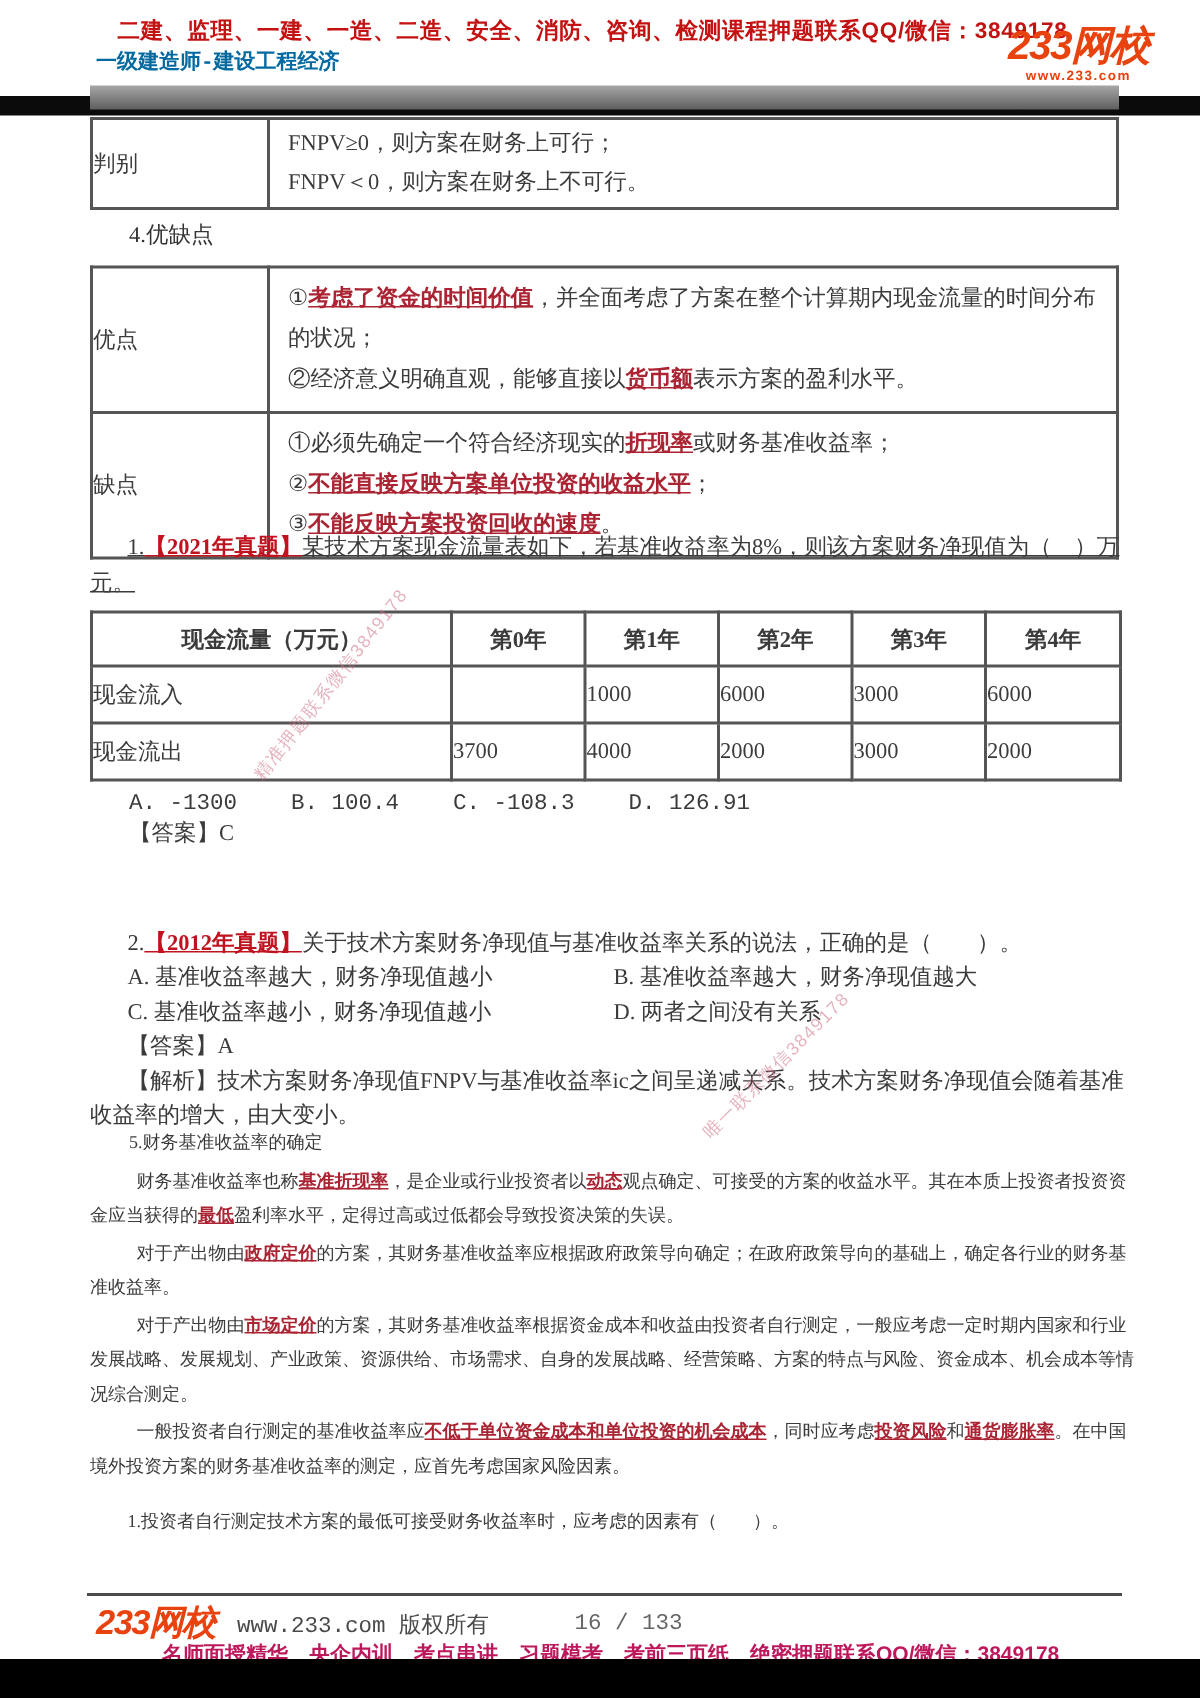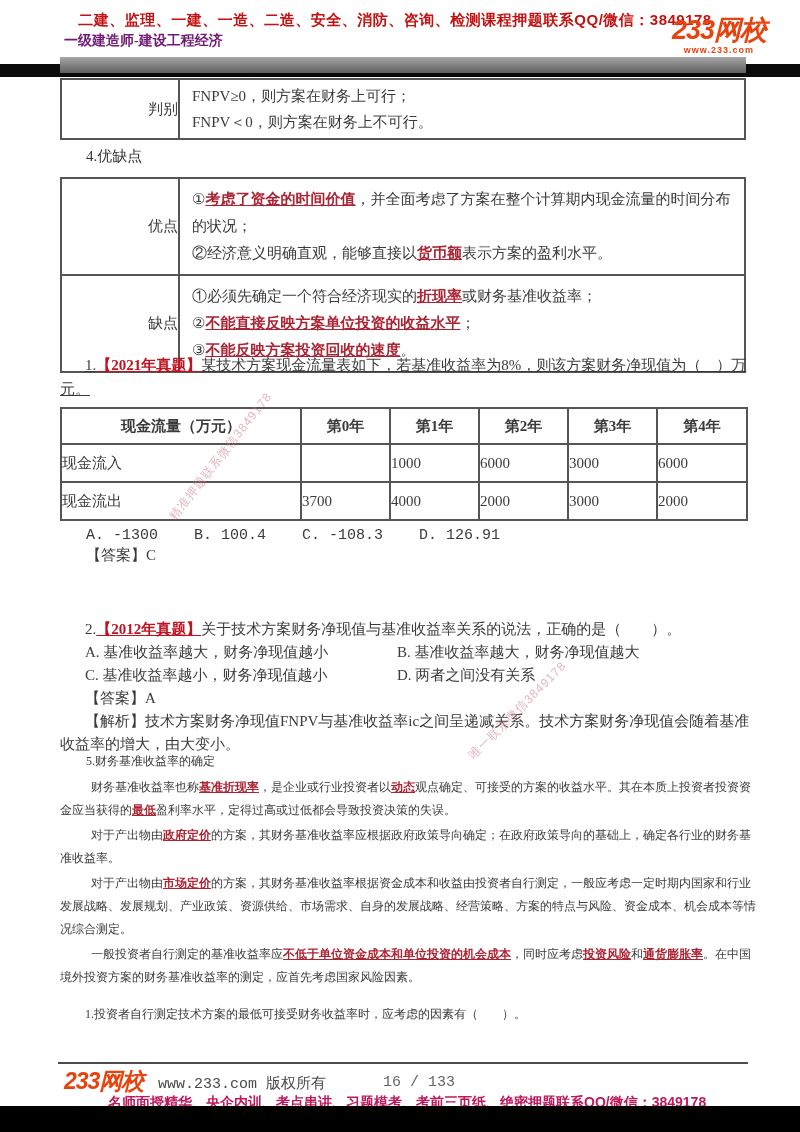--- a/index.html
+++ b/index.html
@@ -17,22 +17,22 @@
   
   .hdr-promo {
     position: absolute; top: 11px; left: 0; width: 790px;
     text-align: center;
     font-family: "Liberation Sans", "DejaVu Sans", sans-serif;
     font-weight: bold; font-size: 15px; color: #c41111;
     letter-spacing: 0.5px;
   }
   .hdr-subtitle {
     position: absolute; top: 32px; left: 64px;
-    font-family: Liberation Serif, serif;
-    font-weight: bold; font-size: 14px; color: #701a75;
+    font-family: Liberation Mono, monospace;
+    font-weight: bold; font-size: 14px; color: #0369a1;
   }
   .logo { position: absolute; top: 17px; right: 34px; text-align: center; line-height: 1; }
   .logo-text {
     font-family: "Liberation Sans", "DejaVu Sans", sans-serif;
     font-style: italic; font-weight: bold; font-size: 27px;
     color: #e8430f; letter-spacing: -1px;
   }
   .logo-url {
     margin-top: 2px;
     font-family: "Liberation Sans", "DejaVu Sans", sans-serif;
@@ -40,21 +40,21 @@
   }
 
   
   .bar-black { position: absolute; top: 64px; left: 0; width: 800px; height: 13px; background: #0b0b0b; }
   .bar-gray  { position: absolute; top: 57px; left: 60px; width: 686px; height: 16px;
                background: linear-gradient(#a6a6a6, #5f5f5f); }
 
   
   table { border-collapse: collapse; width: 100%; table-layout: fixed; }
   .tbl td, .tbl th { border: 2px solid #555; font-size: 15px; color: #3b3b3b; }
-  .lblcell { width: 118px; text-align: right; vertical-align: middle; }
+  .lblcell { width: 118px; text-align: left; vertical-align: middle; }
 
   .tbl-judge { position: absolute; top: 78px; left: 60px; width: 686px; }
   .tbl-judge .content { padding: 3px 12px; line-height: 26px; }
 
   .h4 { position: absolute; top: 147px; left: 86px; font-size: 15px; color: #333; }
 
   .tbl-pros { position: absolute; top: 177px; left: 60px; width: 686px; }
   .tbl-pros .content { padding: 7px 12px; line-height: 27px; }
 
   .q1text {
@@ -73,21 +73,21 @@
   }
   .q1ans { position: absolute; top: 546px; left: 86px; font-size: 15px; }
   .q1exp {
     position: absolute; top: 566px; left: 60px; width: 698px;
     font-size: 15px; line-height: 24px; text-indent: 25px;
   }
   .q1exp sup { font-size: 12px; position: relative; top: -5px; }
 
   .q2block { position: absolute; top: 618px; left: 60px; width: 696px; font-size: 15px; line-height: 23px; }
   .q2block .qline { text-indent: 25px; }
-  .optrow { display: flex; padding-left: 25px; }
+  .optrow { display: flex; padding-left: 25px; gap: 12px; }
   .optrow .optfirst { width: 312px; }
   .ansline { padding-left: 25px; }
   .expline { text-indent: 25px; }
 
   .s5block { position: absolute; top: 750px; left: 60px; width: 696px; font-size: 12px; line-height: 23px; }
   .s5block .s5h { margin-left: 26px; margin-bottom: 3px; }
   .s5block p { text-indent: 31px; margin-bottom: 2px; }
   .s5block .q3line { text-indent: 25px; margin-top: 14px; }
 
   

